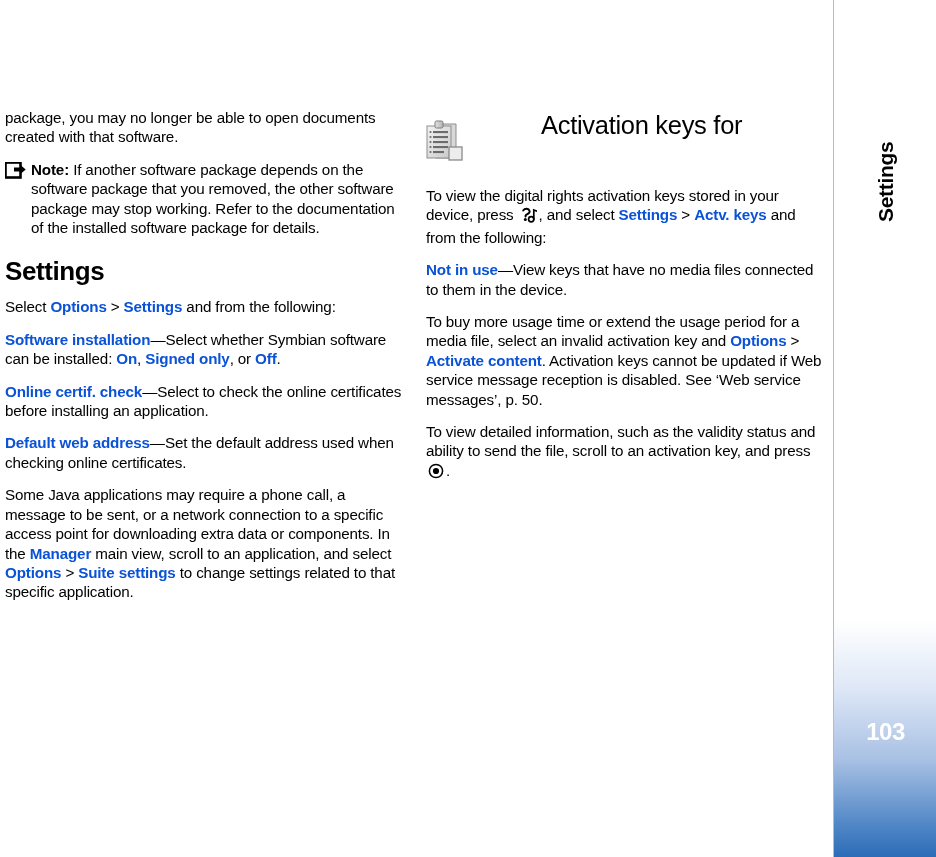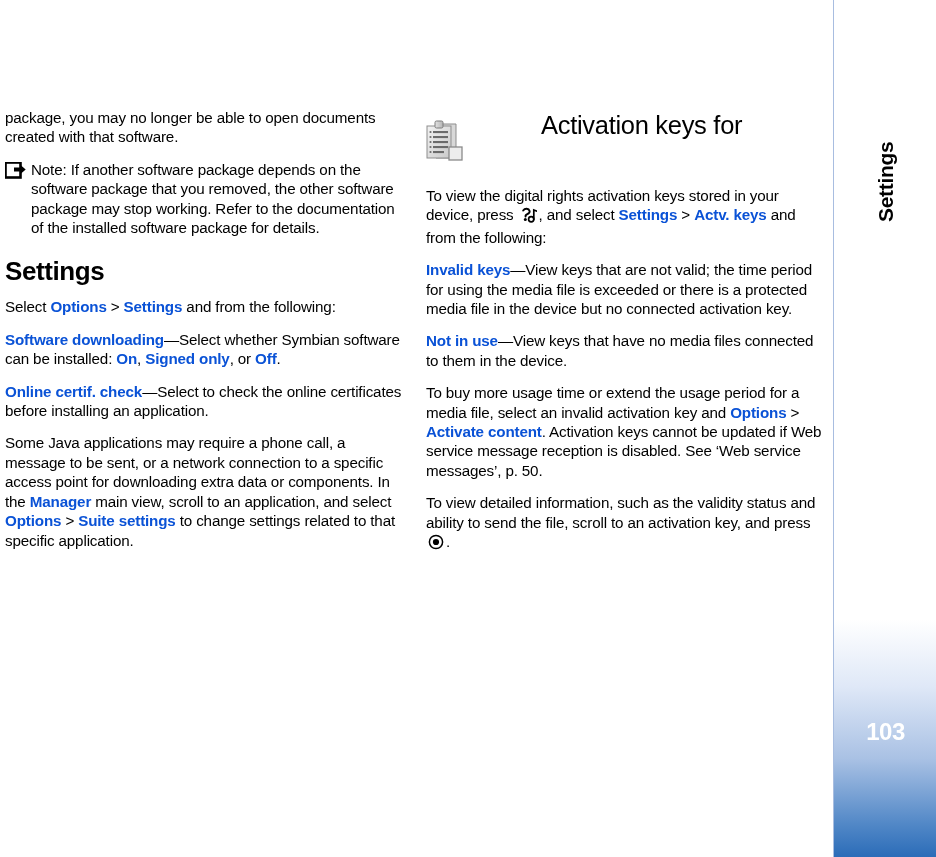--- a/index.html
+++ b/index.html
@@ -46,21 +46,21 @@
     margin: 0 0 13px 0;
     font-family: "Liberation Sans", sans-serif;
     letter-spacing: -0.15px;
     color: #000;
   }
 
   .lnk {
     color: #0A52D6;
     font-weight: bold;
   }
-  .bold { font-weight: normal; }
+  .bold { font-weight: bold; }
 
   h2.sec-head {
     font-size: 26px;
     line-height: 30px;
     font-weight: bold;
     margin: 19px 0 11px 0;
     letter-spacing: -0.4px;
   }
 
   
@@ -176,24 +176,25 @@
             <path d="M9 5.5 h6.5 v-2.6 l5.2 4.6 -5.2 4.6 v-2.6 H9 z" fill="#000000"></path>
           </svg>
         </span>
         <p class="para" style="margin-bottom:0;"><span class="bold">Note:</span><span> If another software package depends on the software package that you removed, the other software package may stop working. Refer to the documentation of the installed software package for details.</span></p>
       </div>
 
       <h2 class="sec-head">Settings</h2>
 
       <p class="para"><span>Select </span><span class="lnk">Options</span><span> &gt; </span><span class="lnk">Settings</span><span> and from the following:</span></p>
 
-      <p class="para"><span class="lnk">Software downloading</span><span>—Select whether Symbian software can be installed: </span><span class="lnk">On</span><span>, </span><span class="lnk">Signed only</span><span>, or </span><span class="lnk">Off</span><span>.</span></p>
+      <p class="para"><span class="lnk">Software installation</span><span>—Select whether Symbian software can be installed: </span><span class="lnk">On</span><span>, </span><span class="lnk">Signed only</span><span>, or </span><span class="lnk">Off</span><span>.</span></p>
 
       <p class="para"><span class="lnk">Online certif. check</span><span>—Select to check the online certificates before installing an application.</span></p>
 
+      <p class="para"><span class="lnk">Default web address</span><span>—Set the default address used when checking online certificates.</span></p>
 
       <p class="para"><span>Some Java applications may require a phone call, a message to be sent, or a network connection to a specific access point for downloading extra data or components. In the </span><span class="lnk">Manager</span><span> main view, scroll to an application, and select </span><span class="lnk">Options</span><span> &gt; </span><span class="lnk">Suite settings</span><span> to change settings related to that specific application.</span></p>
 
     </div>
 
     <div class="col col-right">
 
       <div class="chapter">
         <span class="doc-icon">
           <svg width="46" height="50" viewBox="0 0 46 50" xmlns="http://www.w3.org/2000/svg">
@@ -234,21 +235,20 @@
       </div>
 
       <p class="para"><span>To view the digital rights activation keys stored in your device, press </span><span class="inline-icon"><svg width="17" height="16" viewBox="0 0 17 16" xmlns="http://www.w3.org/2000/svg">
               <path d="M3.2 3.6 c1.6 -2.5 5.6 -2.4 6.4 0.3 c0.5 1.8 -1.1 2.6 -2.3 3.2 c-1.2 0.6 -2.1 1.2 -1.7 2.5" fill="none" stroke="#000" stroke-width="1.9" stroke-linecap="round"></path>
               <circle cx="5.3" cy="12.4" r="1.5" fill="#000"></circle>
               <path d="M11.2 9.6 a2.6 2.6 0 1 0 0 5.2 a2.6 2.6 0 1 0 0 -5.2 z" fill="none" stroke="#000" stroke-width="1.7"></path>
               <path d="M13.8 12.2 V3.0 l2.6 1.0" fill="none" stroke="#000" stroke-width="1.7" stroke-linecap="round"></path>
             </svg></span><span>, and select </span><span class="lnk">Settings</span><span> &gt; </span><span class="lnk">Actv. keys</span><span> and from the following:</span></p>
 
 
-      <p class="para"><span class="lnk">Invalid keys</span><span>—View keys that are not valid; the time period for using the media file is exceeded or there is a protected media file in the device but no connected activation key.</span></p>
 
       <p class="para"><span class="lnk">Not in use</span><span>—View keys that have no media files connected to them in the device.</span></p>
 
       <p class="para"><span>To buy more usage time or extend the usage period for a media file, select an invalid activation key and </span><span class="lnk">Options</span><span> &gt; </span><span class="lnk">Activate content</span><span>. Activation keys cannot be updated if Web service message reception is disabled. See ‘Web service messages’, p. 50.</span></p>
 
       <p class="para"><span>To view detailed information, such as the validity status and ability to send the file, scroll to an activation key, and press </span><span class="inline-icon"><svg width="16" height="16" viewBox="0 0 16 16" xmlns="http://www.w3.org/2000/svg">
               <circle cx="8" cy="8" r="6.6" fill="#fff" stroke="#000" stroke-width="1.5"></circle>
               <circle cx="8" cy="8" r="3.1" fill="#000"></circle>
             </svg></span><span>.</span></p>
 

